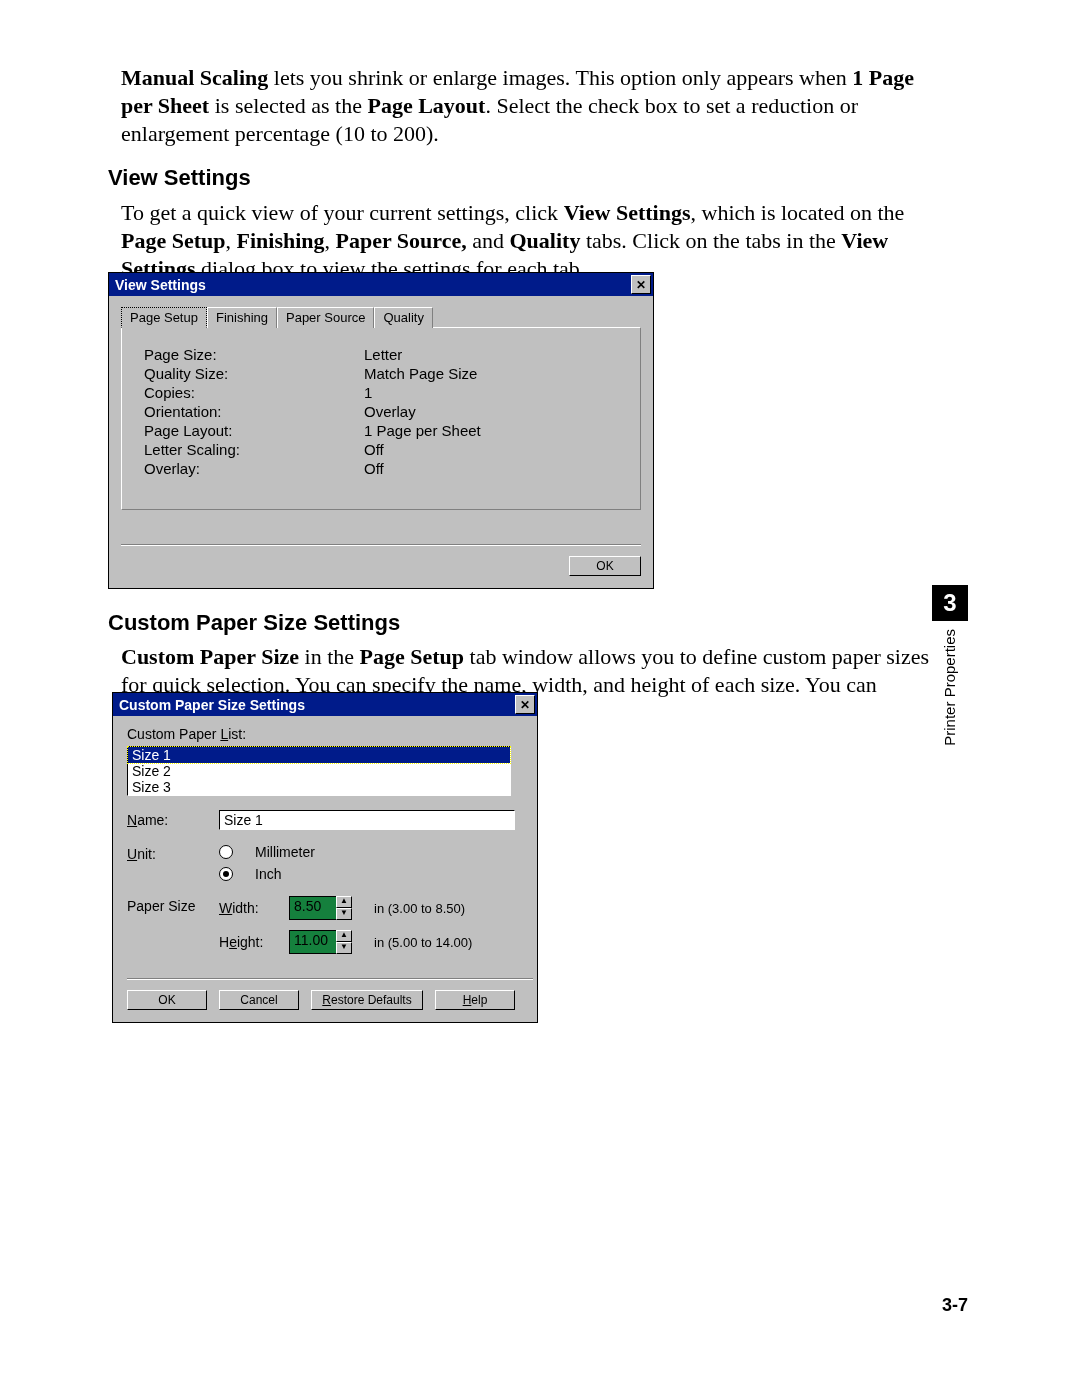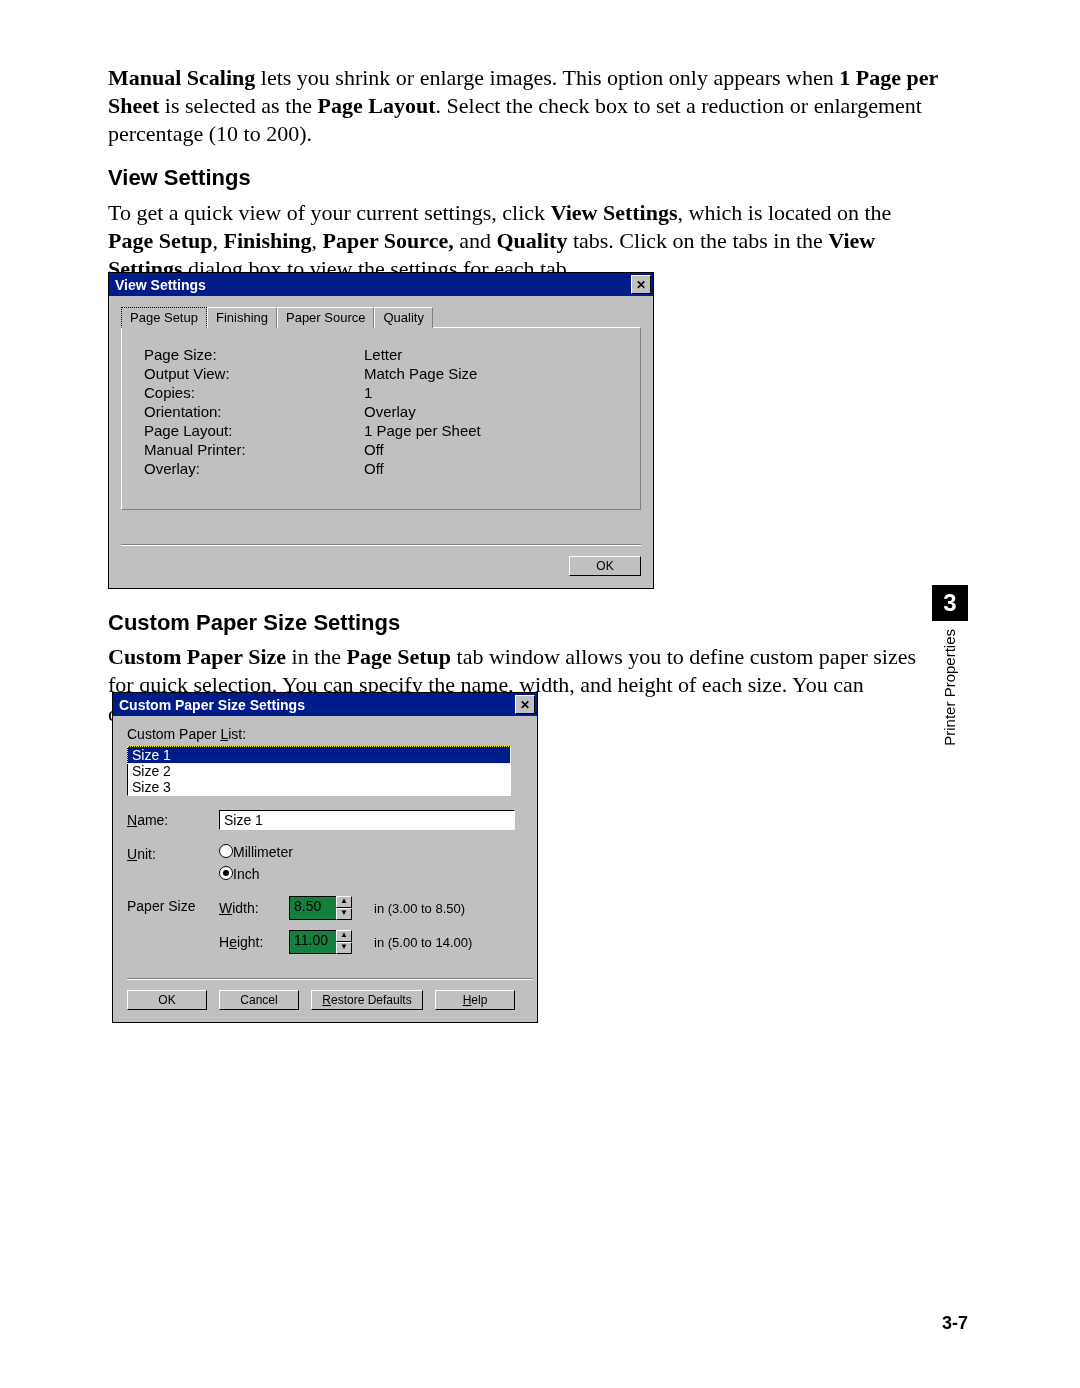--- a/index.html
+++ b/index.html
@@ -1,26 +1,26 @@
 <!DOCTYPE html>
 <html><head>
 <meta charset="utf-8">
 <style>
   html,body{margin:0;padding:0;background:#fff;color:#000;font-family:"Times New Roman",serif}
   .page{position:relative;width:1080px;height:1388px;margin:0 auto}
   .content{position:absolute;left:108px;top:64px;width:830px;font-size:22px;line-height:1.28}
-  .content p{margin:0 0 10px 0}
+  .content p{margin:0 0 10px 13px}
   .h2{font-family:Arial,Helvetica,sans-serif;font-size:22px;font-weight:bold;margin:16px 0 6px 0}
   .bold{font-weight:bold}
 
   
   .sidetab{position:absolute;right:112px;top:585px;width:36px}
   .sidetab .num{width:36px;height:36px;background:#000;color:#fff;font-family:Arial,Helvetica,sans-serif;font-weight:bold;font-size:24px;display:flex;align-items:center;justify-content:center}
   .sidetab .label{writing-mode:vertical-rl;transform:rotate(180deg);font-family:Arial,Helvetica,sans-serif;font-size:15px;margin-top:8px;margin-left:9px}
-  .pagenum{position:absolute;right:112px;bottom:54px;font-family:Arial,Helvetica,sans-serif;font-weight:bold;font-size:18px}
+  .pagenum{position:absolute;right:112px;bottom:72px;font-family:Arial,Helvetica,sans-serif;font-weight:bold;font-size:18px}
 
   
   .dlg{background:#c0c0c0;border:1px solid #000;font-family:Tahoma,Arial,sans-serif;font-size:14px;color:#000}
   .titlebar{background:#001b8a;color:#fff;font-weight:bold;display:flex;align-items:center;padding:2px 2px 2px 6px;font-size:14px}
   .titlebar .spacer{flex:1}
   .titlebar .xbtn{width:18px;height:17px;background:#c0c0c0;border:1px solid #000;border-top-color:#fff;border-left-color:#fff;display:flex;align-items:center;justify-content:center;font-family:Arial;font-size:12px;font-weight:bold;color:#000;line-height:1}
 
   .wbtn{background:#c0c0c0;border:1px solid #000;border-top-color:#fff;border-left-color:#fff;padding:2px 14px;font-family:Tahoma,Arial,sans-serif;font-size:12px}
   .wbtn .ul{text-decoration:underline}
 
@@ -41,21 +41,21 @@
   #dlg-custom .body{padding:10px 4px 12px 14px;font-size:14px}
   .listbox{margin:4px 0 14px 0;border:1px solid #000;border-right-color:#fff;border-bottom-color:#fff;background:#fff;width:382px}
   .listbox .item{padding:0 4px;font-size:14px;line-height:16px}
   .listbox .item.sel{background:#001b8a;color:#fff;outline:1px dotted #ff0}
 
   .formrow{display:flex;align-items:flex-start;margin-bottom:14px}
   .formrow .lbl{width:92px;padding-top:2px}
   .formrow .lbl .ul, .radios .ul, .dimrow .ul, .wbtn .ul{text-decoration:underline}
   .textfield{background:#fff;border:1px solid #000;border-right-color:#fff;border-bottom-color:#fff;padding:1px 4px;width:286px;font-family:Tahoma,Arial,sans-serif;font-size:14px}
   .radios{display:flex;flex-direction:column;gap:6px}
-  .radios label{display:flex;align-items:flex-start;gap:0}
+  .radios label{display:flex;align-items:center;gap:22px}
   .radio{width:12px;height:12px;border:1px solid #000;border-radius:50%;background:#fff;display:inline-flex;align-items:center;justify-content:center}
   .radio.checked::after{content:"";width:6px;height:6px;background:#000;border-radius:50%}
 
   .dimrow{display:flex;align-items:center;gap:22px;margin-bottom:10px}
   .dimrow .dl{width:48px}
   .spin{display:flex;align-items:stretch}
   .spin .num{background:#15803d;border:1px solid #000;border-right:none;padding:1px 4px;width:38px;font-size:14px}
   .spin .arrows{display:flex;flex-direction:column}
   .spin .arrows div{width:14px;height:10px;background:#c0c0c0;border:1px solid #000;border-top-color:#fff;border-left-color:#fff;font-size:8px;line-height:7px;text-align:center}
   .range{font-size:13px}
@@ -108,29 +108,29 @@
     <div class="tabs">
       <div class="tab active">Page Setup</div>
       <div class="tab">Finishing</div>
       <div class="tab">Paper Source</div>
       <div class="tab">Quality</div>
     </div>
     <div class="tabpane">
       <div class="rows" id="view-rows">
             <div>Page Size:</div>
             <div>Letter</div>
-            <div>Output View:</div>
+            <div>Quality Size:</div>
             <div>Match Page Size</div>
             <div>Copies:</div>
             <div>1</div>
             <div>Orientation:</div>
             <div>Overlay</div>
             <div>Page Layout:</div>
             <div>1 Page per Sheet</div>
-            <div>Manual Printer:</div>
+            <div>Letter Scaling:</div>
             <div>Off</div>
             <div>Overlay:</div>
             <div>Off</div>
           </div>
     </div>
     <div class="hr"></div>
     <div class="btnrow">
       <button class="wbtn">OK</button>
     </div>
   </div>

